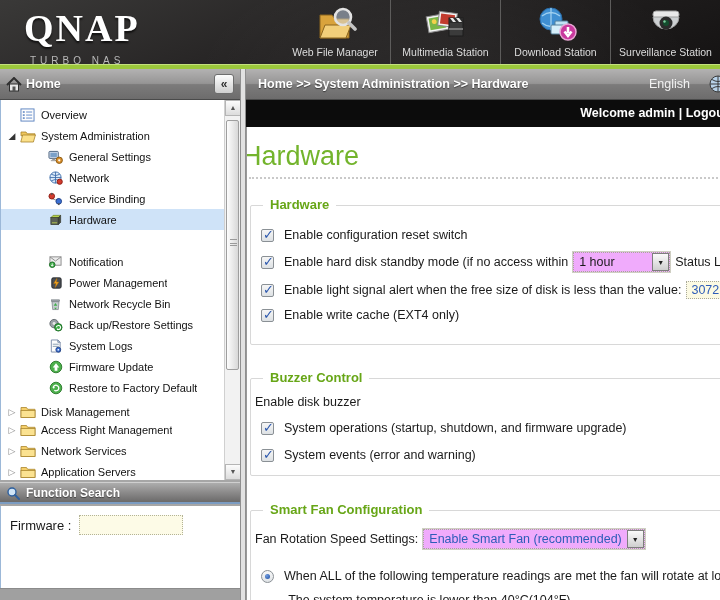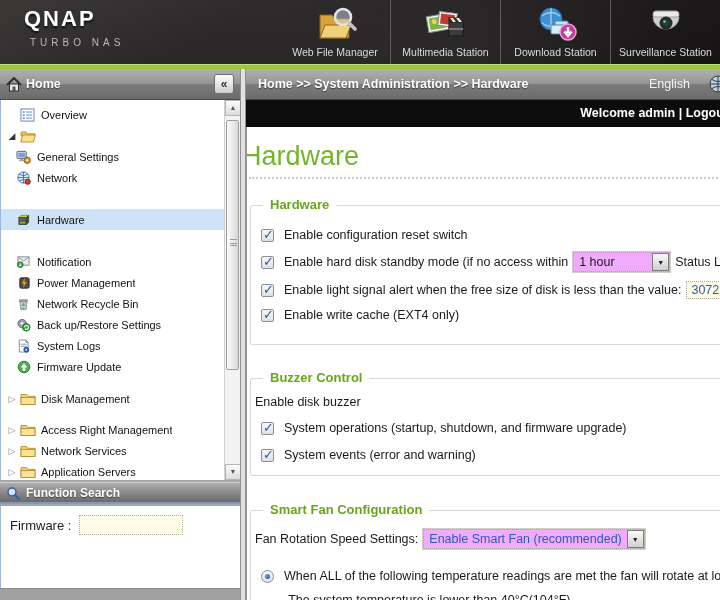--- a/index.html
+++ b/index.html
@@ -6,22 +6,22 @@
   html,body { width:720px; height:600px; overflow:hidden; background:#fff;
     font-family:"Liberation Sans","DejaVu Sans",sans-serif; }
   .stage { position:relative; width:720px; height:600px; overflow:hidden; background:#fff; }
 
   
   .top-header { position:absolute; left:0; top:0; width:720px; height:64px;
     background:linear-gradient(160deg,#3a3938 0%,#262424 45%,#151313 100%); }
   .top-header::after { content:""; position:absolute; inset:0;
     background:radial-gradient(ellipse 420px 200px at 62% 120%, rgba(255,255,255,0.06), transparent 60%); }
   .logo-wrap { position:absolute; left:24px; top:6px; z-index:2; }
-  .logo-text { color:#fff; font-size:22px; font-weight:bold; letter-spacing:2px;
-    text-shadow:0 2px 2px rgba(0,0,0,0.7); font-family:Liberation Sans, sans-serif; }
+  .logo-text { color:#fff; font-size:38px; font-weight:bold; letter-spacing:2px;
+    text-shadow:0 2px 2px rgba(0,0,0,0.7); font-family:Liberation Serif, serif; }
   .logo-sub { color:#b9b9b9; font-size:10px; letter-spacing:4px; margin:5px 0 0 6px; }
   .app-bar { position:absolute; right:0; top:0; height:64px; display:flex; z-index:2; }
   .app-item { width:110px; height:64px; display:flex; flex-direction:column; align-items:center;
     justify-content:flex-end; padding-bottom:6px; cursor:pointer; }
   .app-item + .app-item { border-left:1px solid #5d5c5b; }
   .app-item .app-icon { height:38px; display:flex; align-items:flex-end; }
   .app-label { color:#dcdcdc; font-size:10.5px; margin-top:2px; white-space:nowrap; }
 
   
   .green-line { position:absolute; left:0; top:64px; width:720px; height:5px; background:#9cc83c;
@@ -49,21 +49,21 @@
   .welcome-text { position:absolute; right:-8px; top:6px; color:#fff; font-weight:bold; font-size:12.5px;
     white-space:nowrap; }
 
   
   .sidebar { position:absolute; left:0; top:100px; width:240px; height:500px; background:#a6a6a6; }
   .tree-panel { position:absolute; left:0; top:0; width:240px; height:380px; background:#fff;
     border-left:1px solid #9cb8d8; overflow:hidden; }
   .trow { position:absolute; left:0; width:224px; height:21px; display:flex; align-items:center;
     font-size:11px; color:#111; white-space:nowrap; cursor:pointer; }
   .trow.lvl0 { padding-left:4px; }
-  .trow.lvl1 { padding-left:14px; }
+  .trow.lvl1 { padding-left:46px; }
   .trow.selected { background:#cfe3f8; }
   .exp { width:14px; font-size:9px; color:#444; text-align:center; flex:none; }
   .exp.collapsed::before { content:"\25B7"; color:#8a8a8a; }
   .exp.expanded::before { content:"\25E2"; color:#333; }
   .exp.none::before { content:""; }
   .ticon { width:17px; height:16px; margin-right:5px; flex:none; display:inline-flex;
     align-items:center; justify-content:center; }
   .tlabel { overflow:hidden; }
 
   
@@ -247,20 +247,21 @@
       </div>
 
       <div class="trow lvl0" style="top:25px">
         <span class="exp expanded"></span>
         <span class="ticon">
           <svg width="16" height="14" viewBox="0 0 16 14">
               <path d="M1 3 h5 l1.2 1.8 H15 v2 H1z" fill="#efc65c" stroke="#a8832b" stroke-width="0.8"></path>
               <path d="M2.6 6 H15.4 L13.4 13 H0.8z" fill="#fbe08a" stroke="#a8832b" stroke-width="0.8"></path>
             </svg>
         </span>
+        <span class="tlabel">System Administration</span>
       </div>
 
       <div class="trow lvl1" style="top:46px">
         <span class="ticon">
           <svg width="15" height="14" viewBox="0 0 16 15">
               <rect x="1" y="1.5" width="10" height="7.5" rx="1" fill="#cdd9ea" stroke="#49617e"></rect>
               <rect x="2.5" y="3" width="7" height="4.5" fill="#7aa0c8"></rect>
               <rect x="4.5" y="9" width="3" height="1.6" fill="#8a8a8a"></rect>
               <rect x="3" y="10.6" width="6" height="1.4" fill="#aaa"></rect>
               <circle cx="12" cy="11" r="3.4" fill="#d98f2b" stroke="#8a5a14"></circle>
@@ -274,20 +275,32 @@
         <span class="ticon">
           <svg width="15" height="14" viewBox="0 0 16 15">
               <circle cx="8" cy="7" r="6" fill="#dcebfa" stroke="#3a6aa8"></circle>
               <path d="M2 7 h12 M8 1 v12 M3.5 3.5 q4.5 3 9 0 M3.5 10.5 q4.5 -3 9 0" stroke="#3a6aa8" stroke-width="0.9" fill="none"></path>
               <circle cx="12.5" cy="11.5" r="2.8" fill="#d23c2e" stroke="#8e1f15"></circle>
             </svg>
         </span>
         <span class="tlabel">Network</span>
       </div>
 
+      <div class="trow lvl1" style="top:88px">
+        <span class="ticon">
+          <svg width="15" height="14" viewBox="0 0 16 15">
+              <path d="M4 7 q4 3 8 0" stroke="#8a8a8a" fill="none"></path>
+              <circle cx="4" cy="4.5" r="3" fill="#d23c2e" stroke="#8e1f15"></circle>
+              <rect x="3.2" y="1" width="1.6" height="2" fill="#555"></rect>
+              <circle cx="11.5" cy="10" r="3" fill="#3a6fd2" stroke="#1f4187"></circle>
+              <rect x="10.7" y="12" width="1.6" height="2" fill="#555"></rect>
+            </svg>
+        </span>
+        <span class="tlabel">Service Binding</span>
+      </div>
 
       <div class="trow lvl1 selected" style="top:109px">
         <span class="ticon">
           <svg width="15" height="14" viewBox="0 0 16 15">
               <path d="M3 5 l2.5-2.5 h8 L11 5z" fill="#b6d24a" stroke="#6a7e25" stroke-width="0.7"></path>
               <rect x="3" y="5" width="8" height="7.5" fill="#5c6154" stroke="#2f3329" stroke-width="0.7"></rect>
               <path d="M11 5 l2.5-2.5 v7.5 L11 12.5z" fill="#454a3e" stroke="#2f3329" stroke-width="0.7"></path>
               <rect x="4.2" y="9.8" width="5.6" height="1.3" fill="#9fb050"></rect>
             </svg>
         </span>
@@ -359,22 +372,32 @@
       <div class="trow lvl1" style="top:256px">
         <span class="ticon">
           <svg width="14" height="14" viewBox="0 0 15 15">
               <circle cx="7.5" cy="7.5" r="6.2" fill="#4cb04c" stroke="#2d7a2d"></circle>
               <path d="M7.5 3.5 L11 8 H9 v3.5 H6 V8 H4z" fill="#fff"></path>
             </svg>
         </span>
         <span class="tlabel">Firmware Update</span>
       </div>
 
-
-      <div class="trow lvl0" style="top:288px">
+      <div class="trow lvl1" style="top:277px">
+        <span class="ticon">
+          <svg width="14" height="14" viewBox="0 0 15 15">
+              <circle cx="7.5" cy="7.5" r="6.2" fill="#4cb04c" stroke="#2d7a2d"></circle>
+              <path d="M4.5 7.5 a3 3 0 1 1 1.2 2.4" fill="none" stroke="#fff" stroke-width="1.4"></path>
+              <path d="M4.2 6 l0.4 2.3 2-1.2z" fill="#fff"></path>
+            </svg>
+        </span>
+        <span class="tlabel">Restore to Factory Default</span>
+      </div>
+
+      <div class="trow lvl0" style="top:301px">
         <span class="exp collapsed"></span>
         <span class="ticon">
           <svg width="16" height="14" viewBox="0 0 16 14">
               <path d="M1 2.5 h5.5 l1.2 1.8 H15 V12.5 H1z" fill="#f5cf6a" stroke="#ab872f" stroke-width="0.8"></path>
               <rect x="1" y="5.4" width="14" height="7.1" fill="#fbe291" stroke="#ab872f" stroke-width="0.8"></rect>
             </svg>
         </span>
         <span class="tlabel">Disk Management</span>
       </div>
 

